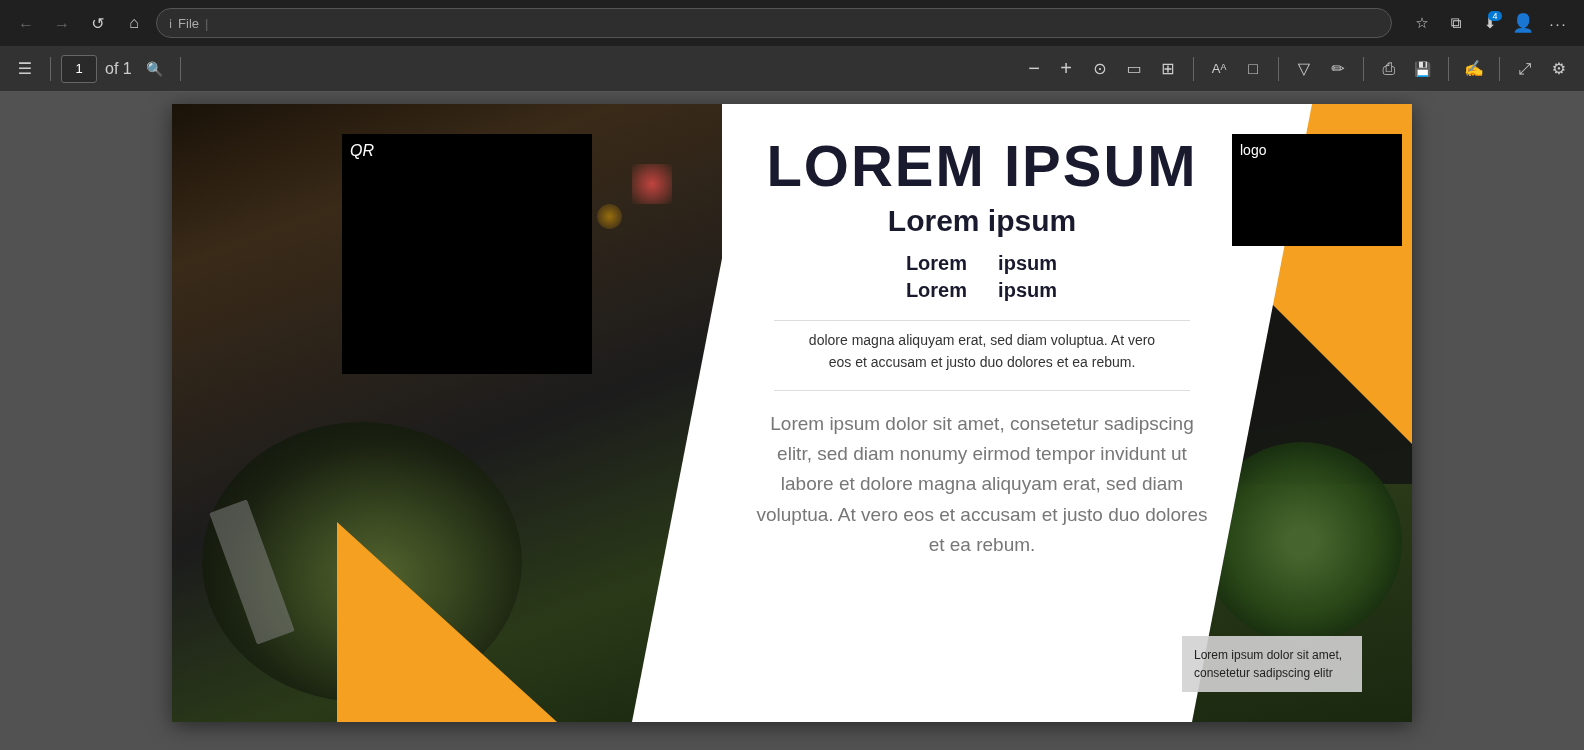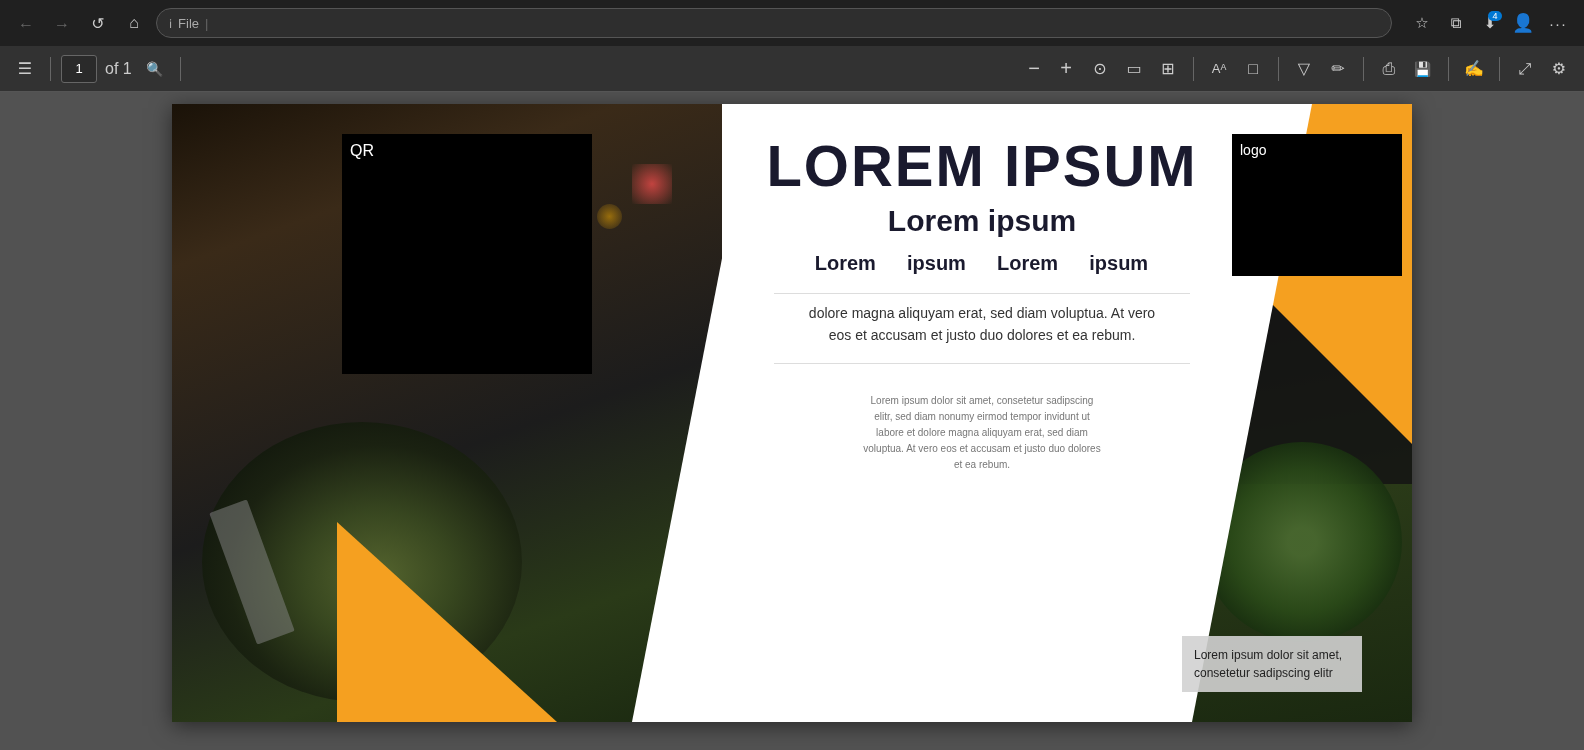--- a/index.html
+++ b/index.html
@@ -128,54 +128,55 @@
       line-height: 1.1;
       text-align: center;
       margin-bottom: 6px;
     }
     .sub-title {
       font-size: 30px; font-weight: 700;
       color: #1a1a2e;
       margin-bottom: 14px;
     }
     .two-col {
-      display: grid; grid-template-columns: 1fr 1fr 1fr 1fr;
+      display: grid; grid-template-columns: 1fr 1fr;
       gap: 4px 30px;
       margin-bottom: 10px;
       text-align: center;
     }
     .two-col span {
       font-size: 20px; font-weight: 700;
       color: #1a1a2e;
     }
     .body-text {
       font-size: 14px; color: #333;
       text-align: center; line-height: 1.6;
       margin-bottom: 8px;
     }
     .body-text-light {
-      font-size: 10px; color: #777;
+      font-size: 19px; color: #777;
       text-align: center; line-height: 1.6;
-      margin-top: 21px;
+      margin-top: 10px;
     }
 
     
     .qr-box {
       position: absolute; left: 170px; top: 30px;
       width: 250px; height: 240px;
       background: #000;
       display: flex; align-items: flex-start; justify-content: flex-start;
       padding: 8px;
+      font-style: italic;
     }
     .qr-label { color: white; font-size: 16px; font-weight: 500; }
 
     
     .logo-box {
       position: absolute; right: 10px; top: 30px;
-      width: 170px; height: 142px;
+      width: 170px; height: 112px;
       background: #000;
       display: flex; align-items: flex-start; justify-content: flex-start;
       padding: 8px;
     }
     .logo-label { color: white; font-size: 14px; }
 
     
     .caption-box {
       position: absolute; right: 50px; bottom: 30px;
       width: 180px;

